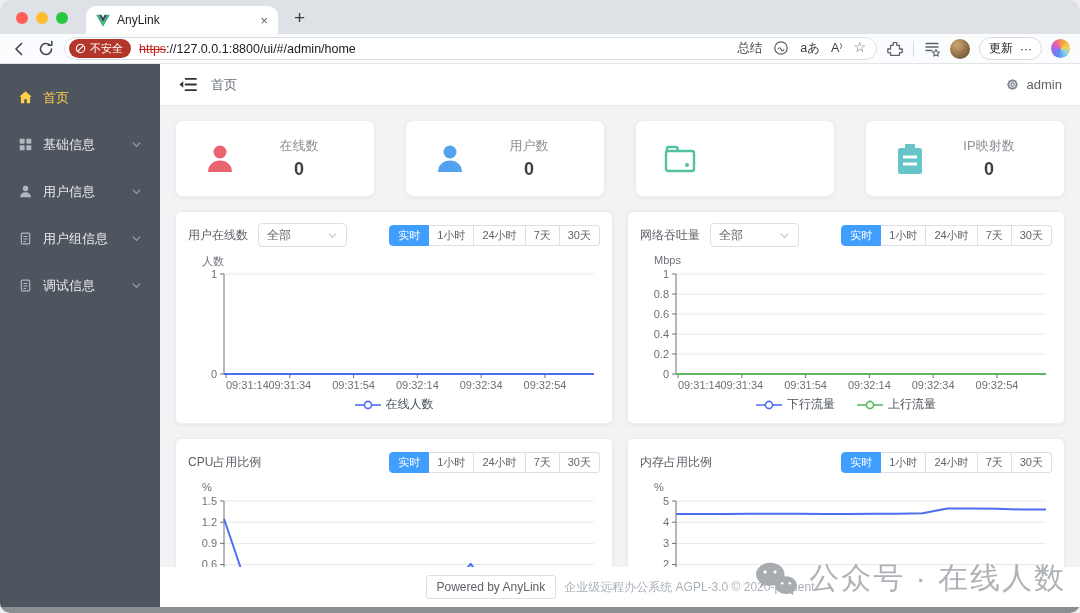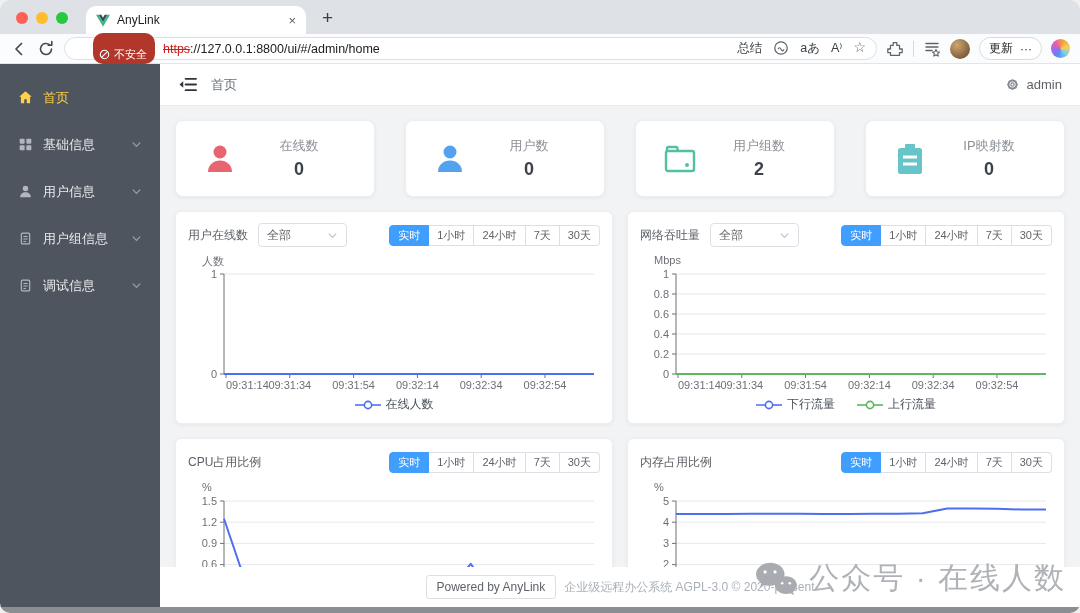--- a/index.html
+++ b/index.html
@@ -5,29 +5,29 @@
   * { box-sizing: border-box; margin: 0; padding: 0; }
   html,body { width:1080px; height:613px; }
   body { font-family:"Liberation Sans","DejaVu Sans",sans-serif; background:#f0f0f0; }
   .window { width:1080px; height:613px; border-radius:10px; overflow:hidden; display:flex; flex-direction:column; background:#fff; }
 
   
   .tabstrip { height:34px; background:#dee1e6; display:flex; align-items:flex-end; padding-left:16px; flex:none; }
   .lights { display:flex; gap:8px; align-self:center; margin-right:18px; margin-top:2px; }
   .light { width:12px; height:12px; border-radius:50%; }
   .light.red{background:#ff5f57}.light.yellow{background:#febc2e}.light.green{background:#28c840}
-  .tab { height:28px; width:220px; background:#fff; border-radius:10px 10px 0 0; display:flex; align-items:center; padding:0 10px; gap:7px; }
+  .tab { height:28px; width:192px; background:#fff; border-radius:10px 10px 0 0; display:flex; align-items:center; padding:0 10px; gap:7px; }
   .tab-title { flex:1; font-size:12px; color:#202124; }
   .tab-close { font-size:13px; color:#5f6368; cursor:default; }
   .newtab { align-self:center; margin-left:16px; font-size:19px; color:#3c4043; line-height:1; }
 
   .urlbar { height:30px; background:#fbfcfd; border-bottom:1px solid #e2e4e8; display:flex; align-items:center; padding:0 10px; gap:9px; flex:none; }
   .nav-ic { width:18px; height:18px; flex:none; }
   .addr { flex:1; height:23px; background:#fff; border:1px solid #dcdfe4; border-radius:12px; display:flex; align-items:center; padding:0 10px 0 4px; gap:8px; min-width:0; }
-  .badge-insecure { background:#b3362b; color:#fff; border-radius:10px; font-size:11px; padding:14px 8px 2px 6px; display:flex; align-items:center; gap:4px; flex:none;margin-left:24px; }
+  .badge-insecure { background:#b3362b; color:#fff; border-radius:10px; font-size:11px; padding:2px 8px 2px 6px; display:flex; align-items:center; gap:4px; flex:none; }
   .url { font-size:12.5px; color:#202124; white-space:nowrap; overflow:hidden; flex:1; }
   .url .scheme { color:#c5221f; text-decoration:line-through; }
   .addr-tools { display:flex; align-items:flex-start; gap:11px; color:#3c4043; flex:none; }
   .addr-tools .txt { font-size:12.5px; }
   .tool-ic { width:16px; height:16px; }
   .star { font-size:14px; color:#5f6368; line-height:1; }
   .vdiv { width:1px; height:16px; background:#d5d8dc; }
   .avatar { width:20px; height:20px; border-radius:50%; background:radial-gradient(circle at 35% 30%, #cfa671, #8a6a43 60%, #5e4426); flex:none; }
   .update-pill { border:1px solid #d8dadf; border-radius:12px; padding:2px 9px; display:flex; align-items:center; gap:7px; font-size:12px; color:#202124; background:#fff; }
   .copilot { width:19px; height:19px; border-radius:50%; background:conic-gradient(from 200deg,#5a8bf0,#9a6cf0,#ef5da8,#f2a33c,#f7d154,#76d0f1,#5a8bf0); flex:none; }
@@ -234,24 +234,20 @@
               <div class="stat-lbl">用户数</div>
               <div class="stat-val">0</div>
             </div>
           </div>
           <div class="stat-card">
             <svg class="stat-ic" viewBox="0 0 36 36">
               <path d="M5 10V7.5A1.5 1.5 0 0 1 6.5 6H14a1.5 1.5 0 0 1 1.5 1.5V10" fill="none" stroke="#54c0a2" stroke-width="2.4"></path>
               <rect x="4" y="10" width="28" height="20" rx="2" fill="none" stroke="#54c0a2" stroke-width="2.4"></rect>
               <circle cx="25" cy="24" r="2" fill="#54c0a2"></circle>
             </svg>
-            <div class="stat-txt">
-              <div class="stat-lbl">用户组数</div>
-              <div class="stat-val">2</div>
-            </div>
           </div>
           <div class="stat-card">
             <svg class="stat-ic" viewBox="0 0 36 36">
               <rect x="13" y="3" width="10" height="5" rx="1" fill="#67c5c9"></rect>
               <rect x="6" y="7" width="24" height="26" rx="2.5" fill="#67c5c9"></rect>
               <path d="M11 16h14M11 23h14" stroke="#fff" stroke-width="3"></path>
             </svg>
             <div class="stat-txt">
               <div class="stat-lbl">IP映射数</div>
               <div class="stat-val">0</div>

